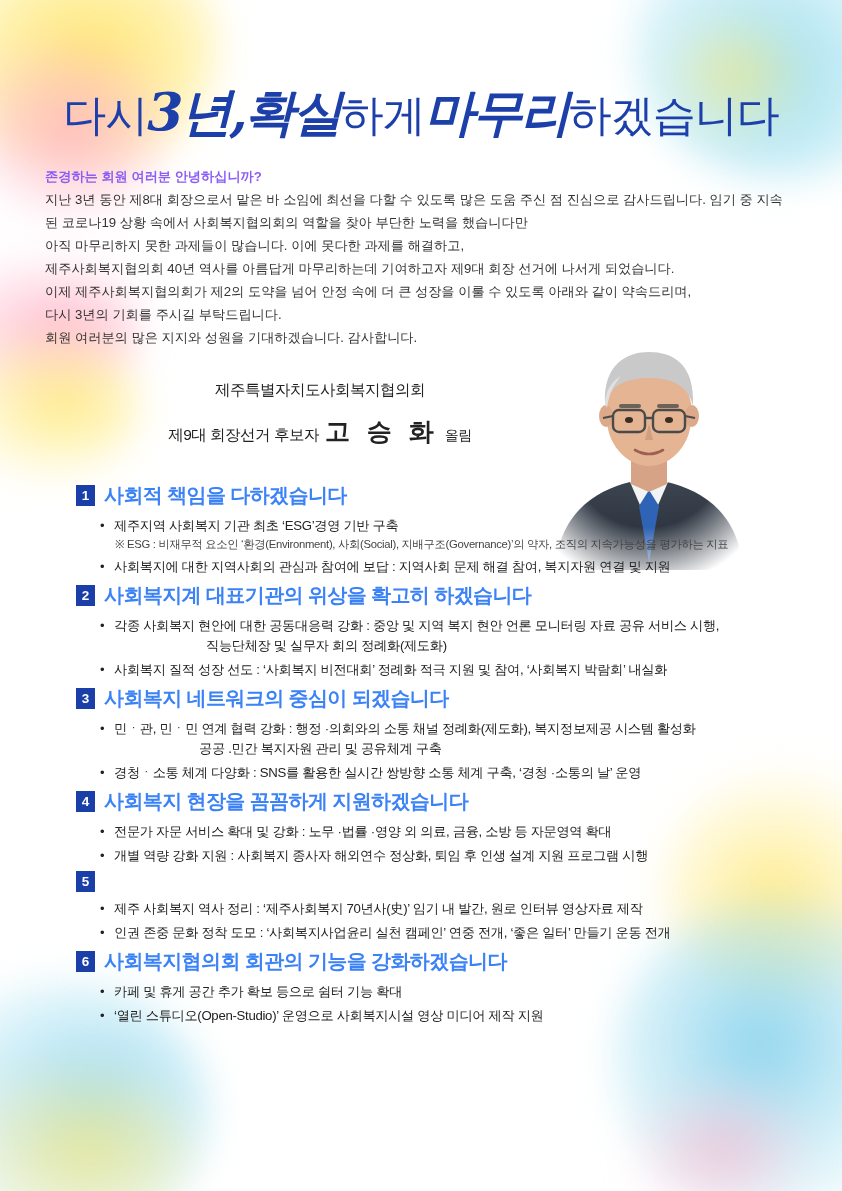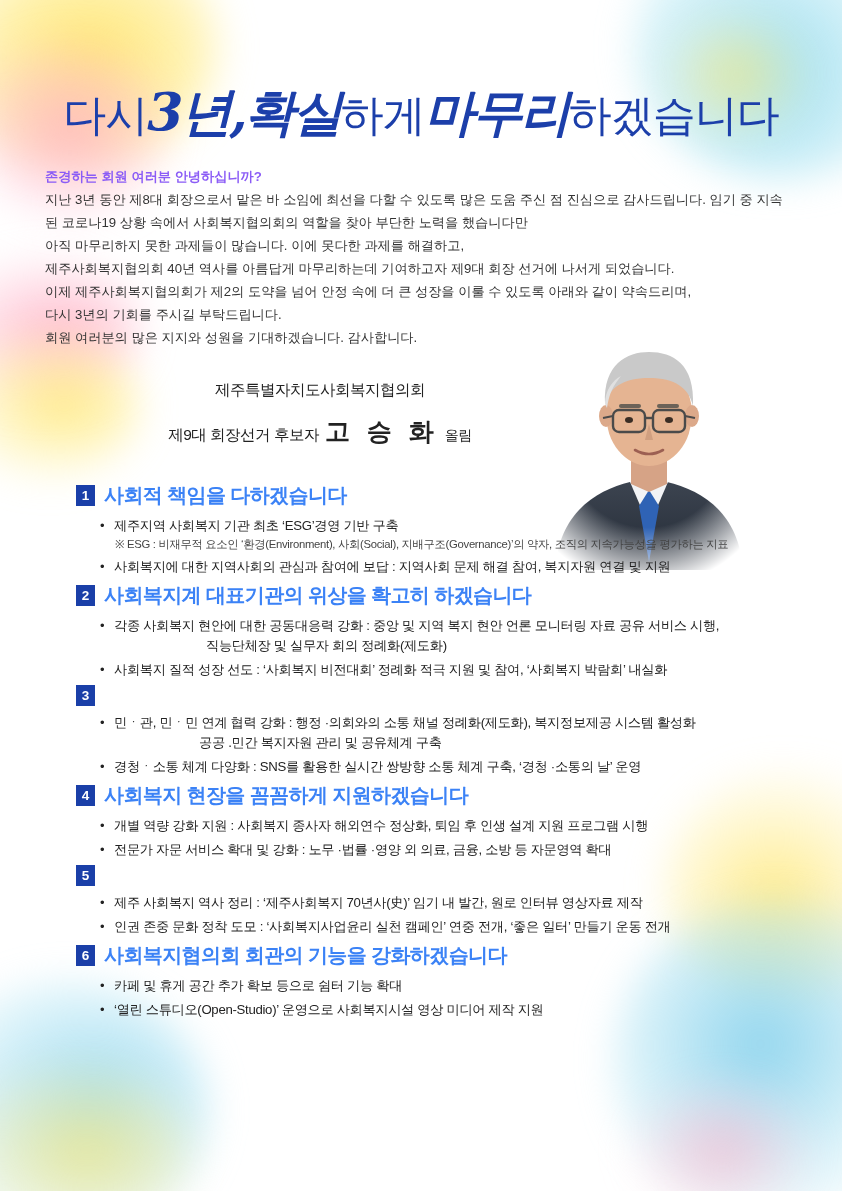--- a/index.html
+++ b/index.html
@@ -351,43 +351,44 @@
         </li>
         <li>
           <span>사회복지 질적 성장 선도 : ‘사회복지 비전대회’ 정례화 적극 지원 및 참여, ‘사회복지 박람회’ 내실화</span>
         </li>
       </ul>
     </div>
 
     <div class="pledge">
       <div class="pledge-head">
         <span class="pledge-num">3</span>
+        <span class="pledge-title">사회복지 네트워크의 중심이 되겠습니다</span>
       </div>
       <ul class="pledge-items">
         <li>
           <span>민ㆍ관, 민ㆍ민 연계 협력 강화 : 행정 ·의회와의 소통 채널 정례화(제도화), 복지정보제공 시스템 활성화</span>
           <span class="cont-line indent-2">공공 .민간 복지자원 관리 및 공유체계 구축</span>
         </li>
         <li>
           <span>경청ㆍ소통 체계 다양화 : SNS를 활용한 실시간 쌍방향 소통 체계 구축, ‘경청 ·소통의 날’ 운영</span>
         </li>
       </ul>
     </div>
 
     <div class="pledge">
       <div class="pledge-head">
         <span class="pledge-num">4</span>
         <span class="pledge-title">사회복지 현장을 꼼꼼하게 지원하겠습니다</span>
       </div>
       <ul class="pledge-items">
         <li>
+          <span>전문가 자문 서비스 확대 및 강화 : 노무 ·법률 ·영양 외 의료, 금융, 소방 등 자문영역 확대</span>
+        </li>
+        <li>
           <span>개별 역량 강화 지원 : 사회복지 종사자 해외연수 정상화, 퇴임 후 인생 설계 지원 프로그램 시행</span>
-        </li>
-        <li>
-          <span>전문가 자문 서비스 확대 및 강화 : 노무 ·법률 ·영양 외 의료, 금융, 소방 등 자문영역 확대</span>
         </li>
       </ul>
     </div>
 
     <div class="pledge">
       <div class="pledge-head">
         <span class="pledge-num">5</span>
       </div>
       <ul class="pledge-items">
         <li>

